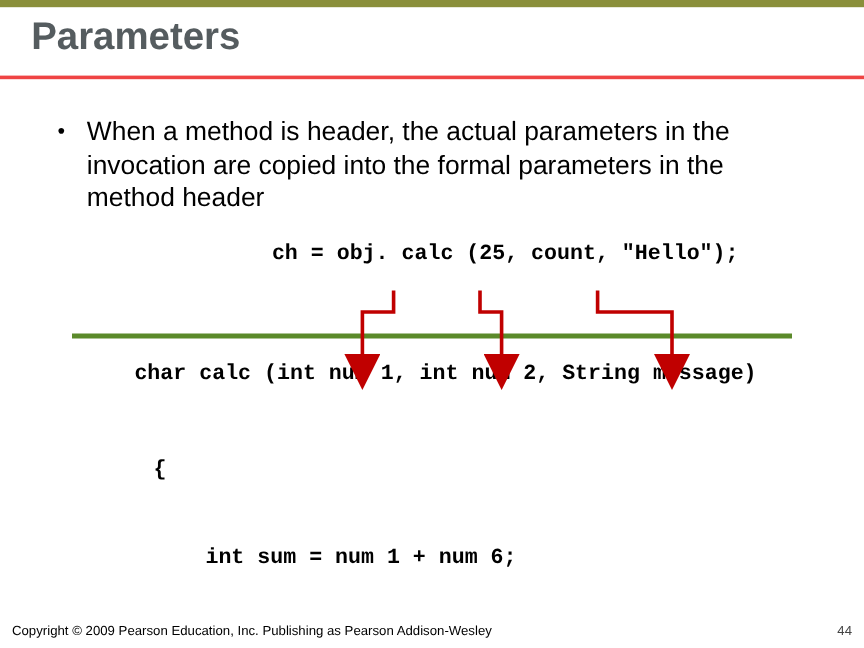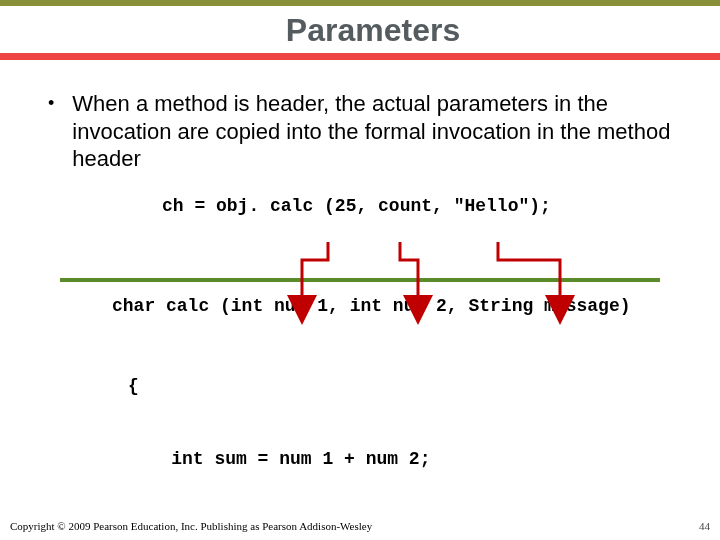--- a/index.html
+++ b/index.html
@@ -9,23 +9,22 @@
     background: #ffffff;
     font-family: Arial, Helvetica, sans-serif;
     position: relative;
     overflow: hidden;
   }
   .top-stripe {
     height: 6px;
     background: #8a8f3a;
   }
   .title-block {
-    padding: 6px 0 4px 26px;
-    border-bottom: 7px solid #ef4444;
-    text-align: center;
+    padding: 6px 0 14px 26px;
+    border-bottom: 3px solid #ef4444;
   }
   .title {
     font-size: 32px;
     font-weight: bold;
     color: #555c5f;
   }
   .content {
     padding: 30px 40px 0 48px;
     color: #000;
     font-size: 22px;
@@ -39,21 +38,21 @@
   }
   .bullet-text { flex: 1; }
   .italic { }
   .code {
     font-family: "Courier New", Courier, monospace;
     font-weight: bold;
     font-size: 18px;
     white-space: pre;
   }
   .call-line {
-    text-align: left;
+    text-align: center;
     margin: 22px 0 0 114px;
   }
   .sig-line {
     margin: 78px 0 0 64px;
   }
   .body-block {
     margin: 8px 0 0 80px;
     line-height: 1.35;
   }
   .svg-stage {
@@ -64,50 +63,50 @@
     height: 110px;
     pointer-events: none;
   }
   .footer {
     position: absolute;
     bottom: 8px;
     left: 10px;
     right: 10px;
     display: flex;
     justify-content: space-between;
-    font-family: Liberation Serif, serif;
+    font-family: Liberation Sans, sans-serif;
     font-size: 11px;
     color: #000;
   }
   .page-num { color: #444; font-size: 11px; }
 </style>
 </head>
 <body>
 
 <div class="top-stripe"></div>
 
 <div class="title-block">
   <div class="title">Parameters</div>
 </div>
 
 <div class="content">
   <div class="bullet-row">
     <div class="bullet-dot">•</div>
     <div class="bullet-text">
-      <span>When a method is header, the </span><span class="italic">actual parameters</span><span> in the invocation are copied into the </span><span class="italic">formal invocation</span><span> in the method header</span>
+      <span>When a method is header, the </span><span class="italic">actual parameters</span><span> in the invocation are copied into the </span><span class="italic">formal parameters</span><span> in the method header</span>
     </div>
   </div>
 
   <div class="code call-line">ch = obj. calc (25, count, "Hello");</div>
 
   <div class="code sig-line">char calc (int num 1, int num 2, String message)</div>
 
   <div class="code body-block">
     <div>{</div>
-    <div>    int sum = num 1 + num 2;</div>
+    <div>    int sum = num 1 + num 6;</div>
     
     
     
   </div>
 </div>
 
 <svg class="svg-stage" viewBox="0 0 720 110">
   <defs>
     <marker id="ah" markerWidth="10" markerHeight="10" refX="5" refY="5" orient="auto">
       <path d="M0,0 L10,5 L0,10 Z" fill="#c00000"></path>

